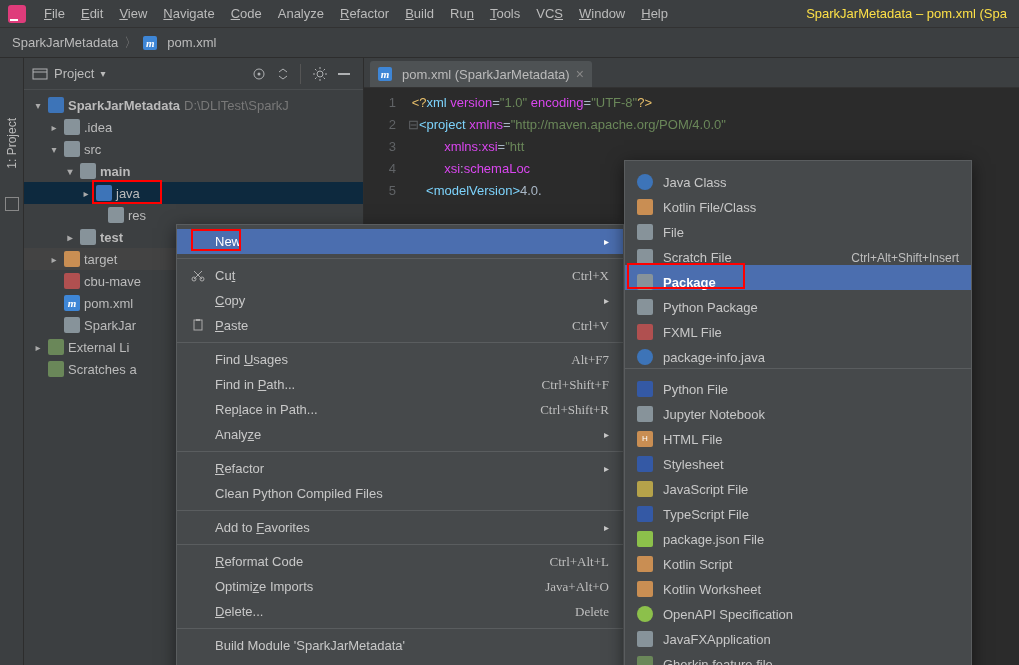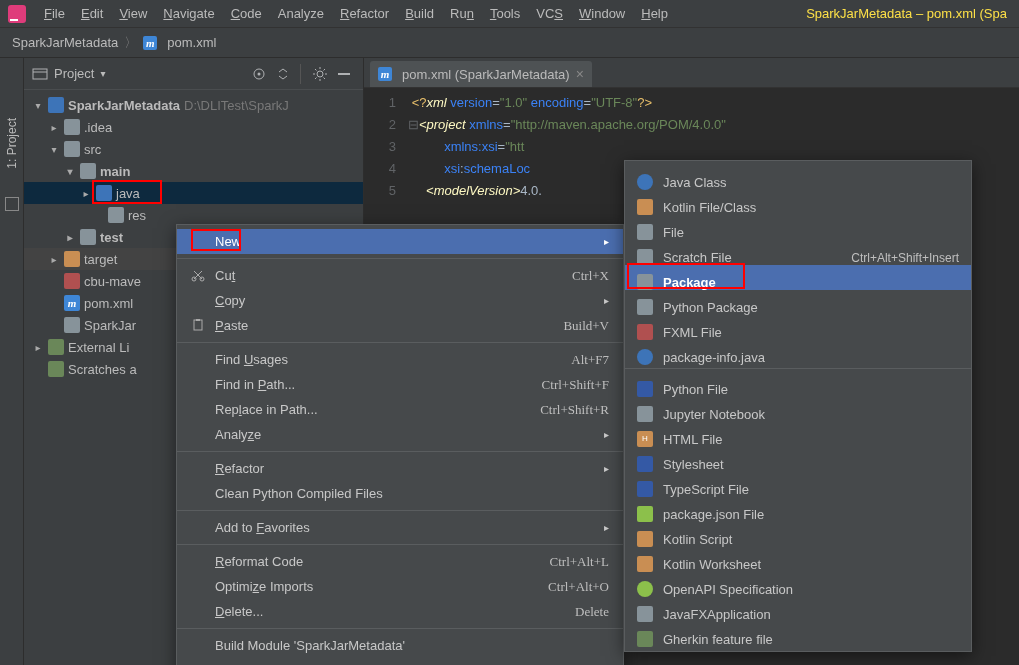--- a/index.html
+++ b/index.html
@@ -43,21 +43,21 @@
 .tree-row .dim{color:#787878;margin-left:4px;}
 .indent1{padding-left:24px;} .indent2{padding-left:40px;font-weight:bold;} .indent3{padding-left:56px;} .indent4{padding-left:72px;}
 .redbox{position:absolute;border:2px solid #ff0000;pointer-events:none;}
 .editor { flex:1; background:#2b2b2b; display:flex; flex-direction:column; position:relative;}
 .tabbar { height:30px; background:#3c3f41; display:flex; align-items:flex-end; border-bottom:1px solid #323232; padding-left:6px;}
 .tab { height:26px; background:#4e5254; display:flex; align-items:center; padding:0 8px; border-top-left-radius:3px;border-top-right-radius:3px; gap:6px;}
 .tab .close{color:#888;font-size:14px;cursor:default;}
 .code { flex:1; display:flex; font-family:"JetBrains Mono",Consolas,monospace; font-size:14px; line-height:22px; padding-top:4px;}
 .gutter { width:44px; text-align:right; padding-right:12px; color:#606366;}
 .src { flex:1; white-space:pre; color:#a9b7c6;}
-.t-tag{color:#fef9c3;font-style:italic;} .t-attr{color:#3b82f6;text-align:center;} .t-str{color:#6a8759;} .t-pi{color:#e8bf6a;} .t-op{color:#a9b7c6;}
+.t-tag{color:#7dd3fc;} .t-attr{color:#d946ef;text-align:center;} .t-str{color:#6a8759;} .t-pi{color:#e8bf6a;} .t-op{color:#a9b7c6;}
 
 
 .ctxmenu { position:absolute; background:#46494b; border:1px solid #5a5d5f; box-shadow:0 4px 16px rgba(0,0,0,.5); padding:4px 0;}
 .ctxmenu .item{ height:25px; display:flex; align-items:center; padding:0 14px; font-family:"JetBrains Mono",Consolas,monospace; font-size:13px; color:#c8c8c8; position:relative;}
 .ctxmenu .item.sel{ background:#4b6eaf; color:#fff;}
 .ctxmenu .item .mn{text-decoration:underline;}
 .ctxmenu .item .shortcut{margin-left:auto;padding-left:40px;color:#bfbfbf;font-family:Liberation Serif, serif;}
 .ctxmenu .item .subarrow{margin-left:auto;font-size:10px;}
 .ctxmenu .sep{height:1px;background:#5a5d5f;margin:4px 0;}
 .ctxmenu .item .mico{width:16px;height:16px;margin-right:8px;border-radius:2px;flex-shrink:0;}
@@ -261,21 +261,21 @@
       <span class="mico"></span>
       <span><span class="mn">C</span>opy</span>
       <span class="subarrow">▸</span>
     </div>
   <div class="item">
       <span class="mico"><svg width="14" height="14" viewBox="0 0 14 14">
           <rect x="3" y="2" width="8" height="10" fill="none" stroke="#aaa"></rect>
           <rect x="5" y="1" width="4" height="2" fill="#aaa"></rect>
         </svg></span>
       <span><span class="mn">P</span>aste</span>
-      <span class="shortcut">Build+V</span>
+      <span class="shortcut">Ctrl+V</span>
     </div>
   <div class="sep"></div>
   <div class="item">
       <span class="mico"></span>
       <span>Find <span class="mn">U</span>sages</span>
       <span class="shortcut">Alt+F7</span>
     </div>
   <div class="item">
       <span class="mico"></span>
       <span>Find in <span class="mn">P</span>ath...</span>
@@ -309,21 +309,21 @@
     </div>
   <div class="sep"></div>
   <div class="item">
       <span class="mico"></span>
       <span><span class="mn">R</span>eformat Code</span>
       <span class="shortcut">Ctrl+Alt+L</span>
     </div>
   <div class="item">
       <span class="mico"></span>
       <span>Optimi<span class="mn">z</span>e Imports</span>
-      <span class="shortcut">Ctrl+Alt+O</span>
+      <span class="shortcut">Java+Alt+O</span>
     </div>
   <div class="item">
       <span class="mico"></span>
       <span><span class="mn">D</span>elete...</span>
       <span class="shortcut">Delete</span>
     </div>
   <div class="sep"></div>
   <div class="item">
       <span class="mico"></span>
       <span>Build Module 'SparkJarMetadata'</span>
@@ -382,20 +382,24 @@
     </div>
   <div class="sitem">
       <span class="sico c-orange" style="font-size:8px;color:#fff;text-align:center;line-height:16px;">H</span>
       <span>HTML File</span>
     </div>
   <div class="sitem">
       <span class="sico c-dblue"></span>
       <span>Stylesheet</span>
     </div>
   <div class="sitem">
+      <span class="sico c-yellow"></span>
+      <span>JavaScript File</span>
+    </div>
+  <div class="sitem">
       <span class="sico c-dblue"></span>
       <span>TypeScript File</span>
     </div>
   <div class="sitem">
       <span class="sico c-lime"></span>
       <span>package.json File</span>
     </div>
   <div class="sitem">
       <span class="sico c-orange"></span>
       <span>Kotlin Script</span>

